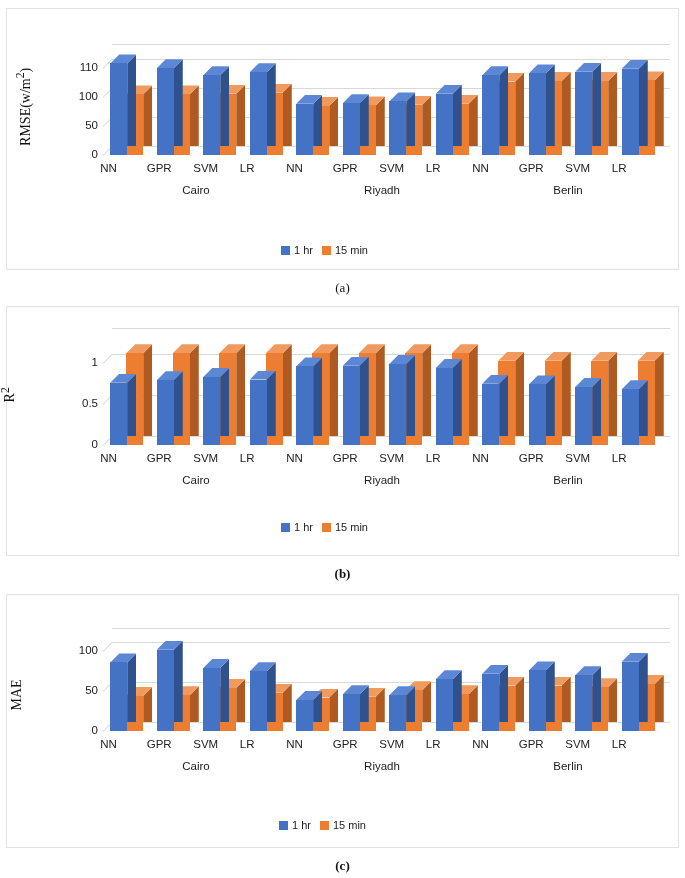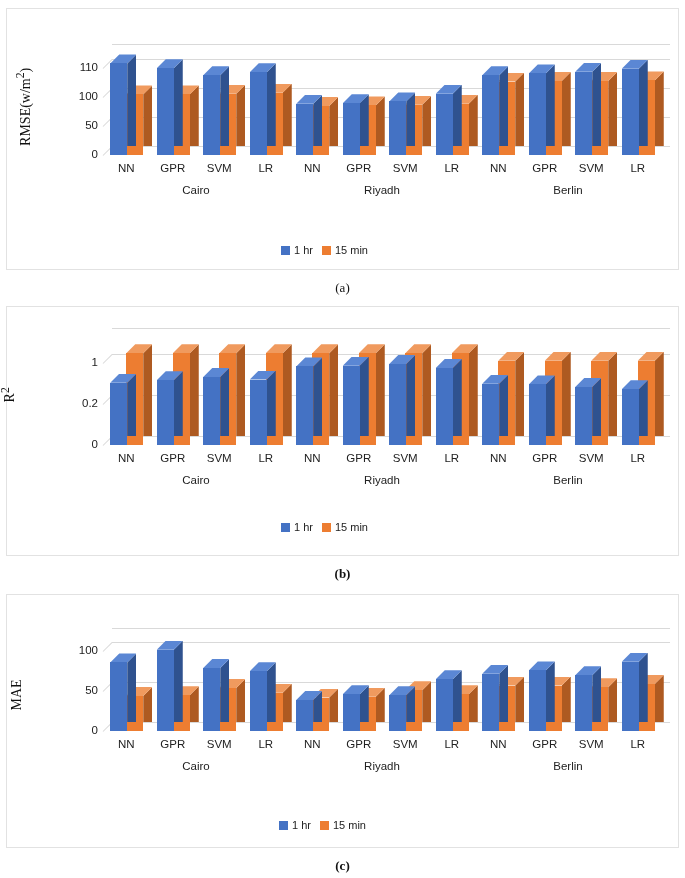--- a/index.html
+++ b/index.html
@@ -38,21 +38,21 @@
   .bar .side{position:absolute;bottom:0;}
   .bar .top{position:absolute;}
 
   .b-front{background:#4472C4;}
   .b-side{background:#2F528F;}
   .b-top{background:#5B87D4;}
   .o-front{background:#ED7D31;}
   .o-side{background:#AE5A21;}
   .o-top{background:#F09A5E;}
 
-  .cat{position:absolute;font-size:11.5px;color:#222;text-align:center;white-space:nowrap;}
+  .cat{position:absolute;font-size:11.5px;color:#222;white-space:nowrap;}
   .grp{position:absolute;font-size:11.5px;color:#222;text-align:center;white-space:nowrap;}
 
   .legend{position:absolute;display:flex;align-items:center;gap:9px;font-size:11px;color:#222;}
   .lg{display:flex;align-items:center;gap:4px;}
   .swatch{width:9px;height:9px;display:inline-block;}
   .sw-blue{background:#4472C4;}
   .sw-orange{background:#ED7D31;}
 </style>
 </head>
 <body>
@@ -226,21 +226,21 @@
   <div class="caption" id="cap-a">(a)</div>
 
   <div class="panel" id="panel-b">
     <div class="chart" id="chart-b">
         <div class="backline" style="left: 105px; top: 21px; width: 558px;"></div>
         <div class="gridline" style="left: 105px; top: 129px; width: 558px;"></div>
         <div class="floorline" style="left: 96px; top: 138px; width: 12.7279px; transform: rotate(-45deg);"></div>
         <div class="ytick" style="width: 34px; left: 57px; top: 132px;">0</div>
         <div class="gridline" style="left: 105px; top: 88.0909px; width: 558px;"></div>
         <div class="floorline" style="left: 96px; top: 97.0909px; width: 12.7279px; transform: rotate(-45deg);"></div>
-        <div class="ytick" style="width: 34px; left: 57px; top: 91.0909px;">0.2</div>
+        <div class="ytick" style="width: 34px; left: 57px; top: 91.0909px;">0.5</div>
         <div class="gridline" style="left: 105px; top: 47.1818px; width: 558px;"></div>
         <div class="floorline" style="left: 96px; top: 56.1818px; width: 12.7279px; transform: rotate(-45deg);"></div>
         <div class="ytick" style="width: 34px; left: 57px; top: 50.1818px;">1</div>
         <div class="gridline" style="left: 105px; top: 21px; width: 558px;"></div>
         <div class="ylabel" style="left: -6px; top: 78px; transform: rotate(-90deg);">R<sup>2</sup></div>
         <div class="bar" style="left: 103.25px; top: 66.8182px; width: 26px; height: 71.1818px; z-index: 101;">
           <div class="front b-front" style="width: 17px; height: 62.1818px; left: 0px; bottom: 0px;"></div>
           <div class="side b-side" style="left: 17px; bottom: 9px; width: 9px; height: 62.1818px; clip-path: polygon(0% 14.474%, 100% 0%, 100% 100%, 0% 100%);"></div>
           <div class="top b-top" style="left: 0px; top: 0px; width: 26px; height: 9px; clip-path: polygon(34.615% 0%, 100% 0%, 65.385% 100%, 0% 100%);"></div>
         </div>

